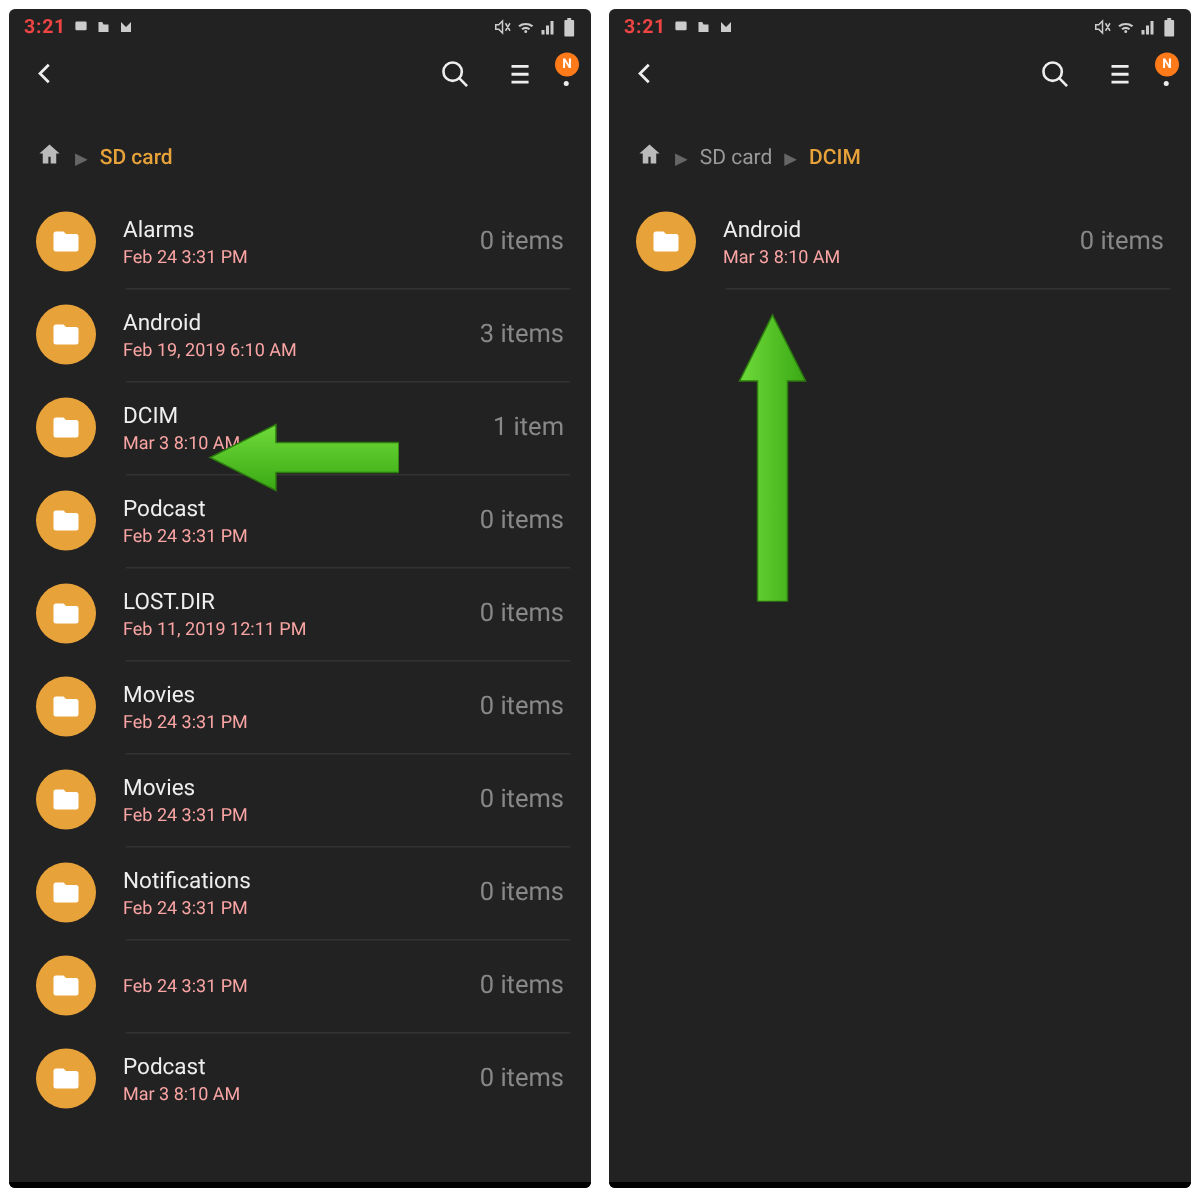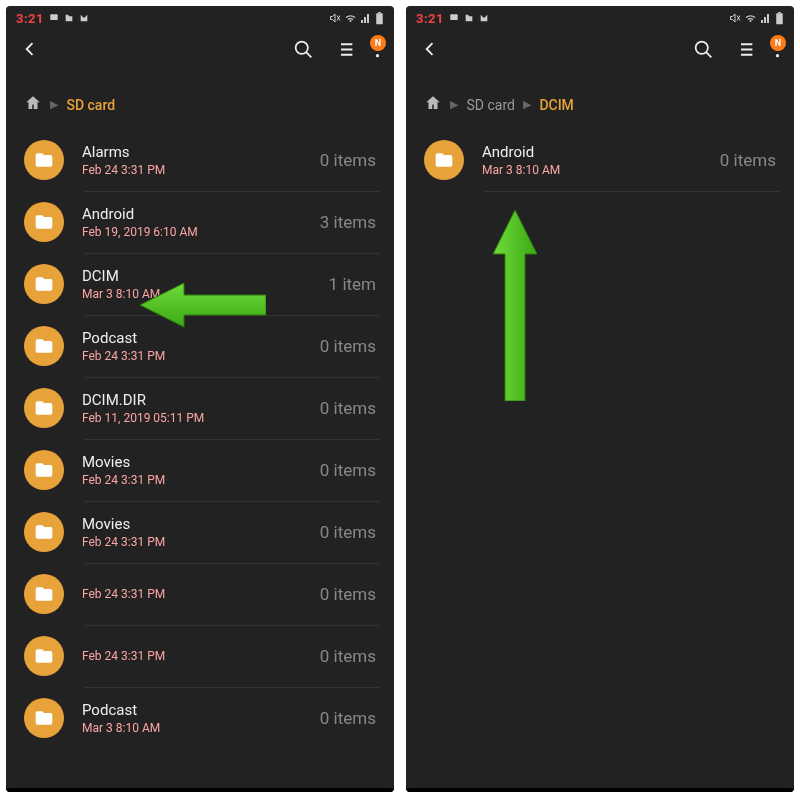--- a/index.html
+++ b/index.html
@@ -234,22 +234,22 @@
       </div>
       <div class="folder-count">0 items</div>
     </div>
     <div class="folder-row">
       <span class="folder-ic">
           <svg width="20" height="20" viewBox="0 0 24 24" fill="#fff">
             <path d="M10 4H4a2 2 0 00-2 2v12a2 2 0 002 2h16a2 2 0 002-2V8a2 2 0 00-2-2h-8l-2-2z"></path>
           </svg>
         </span>
       <div class="folder-main">
-        <div class="folder-name">DCIM.DIR</div>
-        <div class="folder-date">Feb 11, 2019 05:11 PM</div>
+        <div class="folder-name">LOST.DIR</div>
+        <div class="folder-date">Feb 11, 2019 12:11 PM</div>
       </div>
       <div class="folder-count">0 items</div>
     </div>
     <div class="folder-row">
       <span class="folder-ic">
           <svg width="20" height="20" viewBox="0 0 24 24" fill="#fff">
             <path d="M10 4H4a2 2 0 00-2 2v12a2 2 0 002 2h16a2 2 0 002-2V8a2 2 0 00-2-2h-8l-2-2z"></path>
           </svg>
         </span>
       <div class="folder-main">
@@ -270,20 +270,21 @@
       </div>
       <div class="folder-count">0 items</div>
     </div>
     <div class="folder-row">
       <span class="folder-ic">
           <svg width="20" height="20" viewBox="0 0 24 24" fill="#fff">
             <path d="M10 4H4a2 2 0 00-2 2v12a2 2 0 002 2h16a2 2 0 002-2V8a2 2 0 00-2-2h-8l-2-2z"></path>
           </svg>
         </span>
       <div class="folder-main">
+        <div class="folder-name">Notifications</div>
         <div class="folder-date">Feb 24 3:31 PM</div>
       </div>
       <div class="folder-count">0 items</div>
     </div>
     <div class="folder-row">
       <span class="folder-ic">
           <svg width="20" height="20" viewBox="0 0 24 24" fill="#fff">
             <path d="M10 4H4a2 2 0 00-2 2v12a2 2 0 002 2h16a2 2 0 002-2V8a2 2 0 00-2-2h-8l-2-2z"></path>
           </svg>
         </span>

